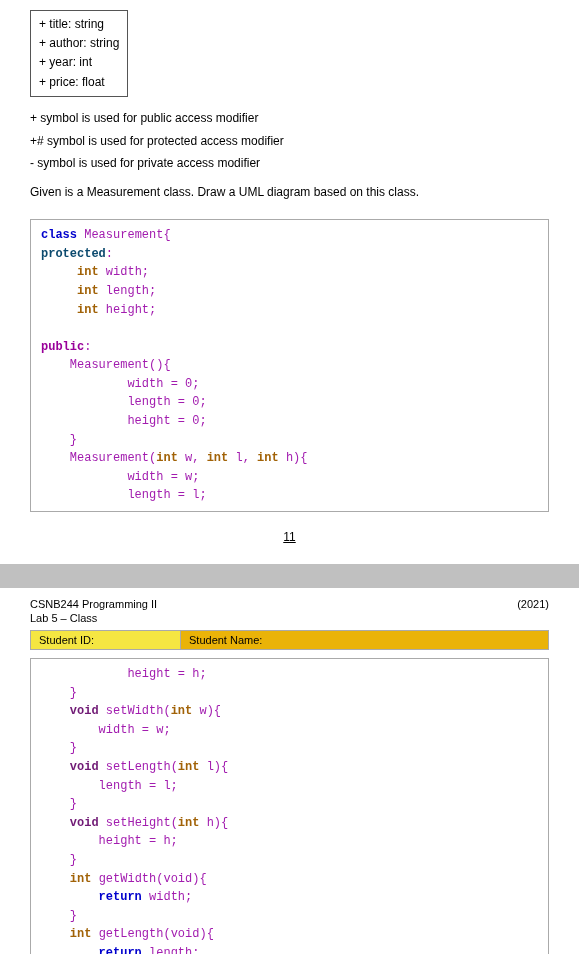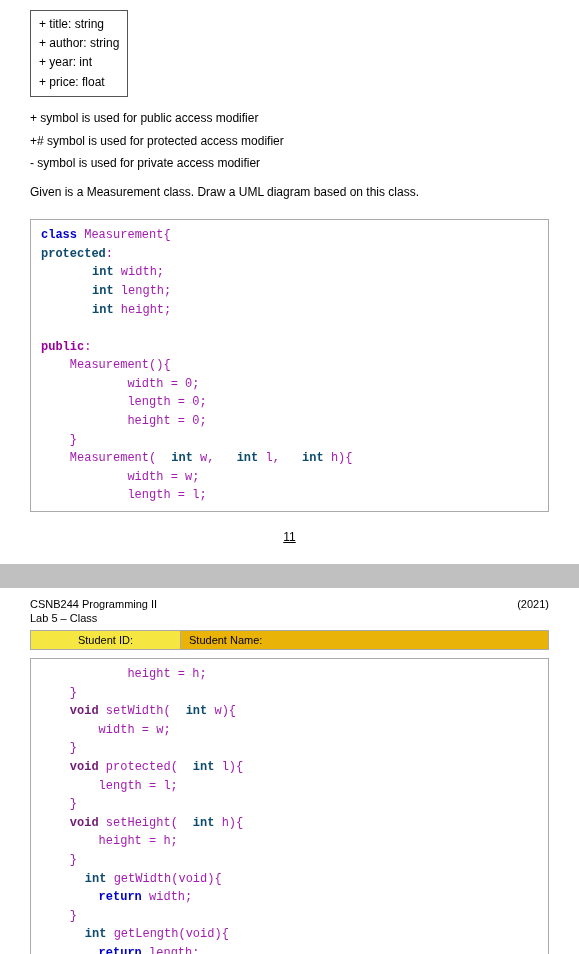--- a/index.html
+++ b/index.html
@@ -95,21 +95,20 @@
       margin-bottom: 8px;
       background: #f5e642;
     }
 
     .student-id-cell {
       background: #f5e642;
       padding: 3px 8px;
       font-size: 11px;
       border-right: 1px solid #aaa;
       flex: 0 0 150px;
-      text-align: center;
     }
 
     .student-name-cell {
       background: #eab308;
       padding: 3px 8px;
       font-size: 11px;
       flex: 1;
     }
 
     .code-box2 {
@@ -119,21 +118,21 @@
       font-family: 'Courier New', monospace;
       font-size: 12px;
       line-height: 1.55;
       margin-bottom: 6px;
     }
 
     
     .kw-class { color: #0000cc; font-weight: bold; }
     .kw-protected { color: #0c4a6e; font-weight: bold; }
     .kw-public { color: #990099; font-weight: bold; }
-    .kw-int { color: #0c4a6e; font-weight: bold; margin-left: 15px; }
+    .kw-int { color: #a16207; font-weight: bold; }
     .kw-void { color: #701a75; font-weight: bold; }
     .kw-return { color: #0000cc; font-weight: bold; }
     .ident { color: #a21caf; }
   </style>
 </head>
 <body>
 
 <div class="page">
 
   <div class="top-section">
@@ -193,21 +192,21 @@
         <span>Student Name:</span>
       </div>
     </div>
 
     <div class="code-box2">
       <div>&nbsp;&nbsp;&nbsp;&nbsp;&nbsp;&nbsp;&nbsp;&nbsp;&nbsp;&nbsp;&nbsp;&nbsp;<span class="ident">height = h;</span></div>
       <div>&nbsp;&nbsp;&nbsp;&nbsp;<span class="ident">}</span></div>
       <div>&nbsp;&nbsp;&nbsp;&nbsp;<span class="kw-void">void</span> <span class="ident">setWidth(</span><span class="kw-int">int</span> <span class="ident">w){</span></div>
       <div>&nbsp;&nbsp;&nbsp;&nbsp;&nbsp;&nbsp;&nbsp;&nbsp;<span class="ident">width = w;</span></div>
       <div>&nbsp;&nbsp;&nbsp;&nbsp;<span class="ident">}</span></div>
-      <div>&nbsp;&nbsp;&nbsp;&nbsp;<span class="kw-void">void</span> <span class="ident">protected(</span><span class="kw-int">int</span> <span class="ident">l){</span></div>
+      <div>&nbsp;&nbsp;&nbsp;&nbsp;<span class="kw-void">void</span> <span class="ident">setLength(</span><span class="kw-int">int</span> <span class="ident">l){</span></div>
       <div>&nbsp;&nbsp;&nbsp;&nbsp;&nbsp;&nbsp;&nbsp;&nbsp;<span class="ident">length = l;</span></div>
       <div>&nbsp;&nbsp;&nbsp;&nbsp;<span class="ident">}</span></div>
       <div>&nbsp;&nbsp;&nbsp;&nbsp;<span class="kw-void">void</span> <span class="ident">setHeight(</span><span class="kw-int">int</span> <span class="ident">h){</span></div>
       <div>&nbsp;&nbsp;&nbsp;&nbsp;&nbsp;&nbsp;&nbsp;&nbsp;<span class="ident">height = h;</span></div>
       <div>&nbsp;&nbsp;&nbsp;&nbsp;<span class="ident">}</span></div>
       <div>&nbsp;&nbsp;&nbsp;&nbsp;<span class="kw-int">int</span> <span class="ident">getWidth(void){</span></div>
       <div>&nbsp;&nbsp;&nbsp;&nbsp;&nbsp;&nbsp;&nbsp;&nbsp;<span class="kw-return">return</span> <span class="ident">width;</span></div>
       <div>&nbsp;&nbsp;&nbsp;&nbsp;<span class="ident">}</span></div>
       <div>&nbsp;&nbsp;&nbsp;&nbsp;<span class="kw-int">int</span> <span class="ident">getLength(void){</span></div>
       <div>&nbsp;&nbsp;&nbsp;&nbsp;&nbsp;&nbsp;&nbsp;&nbsp;<span class="kw-return">return</span> <span class="ident">length;</span></div>

